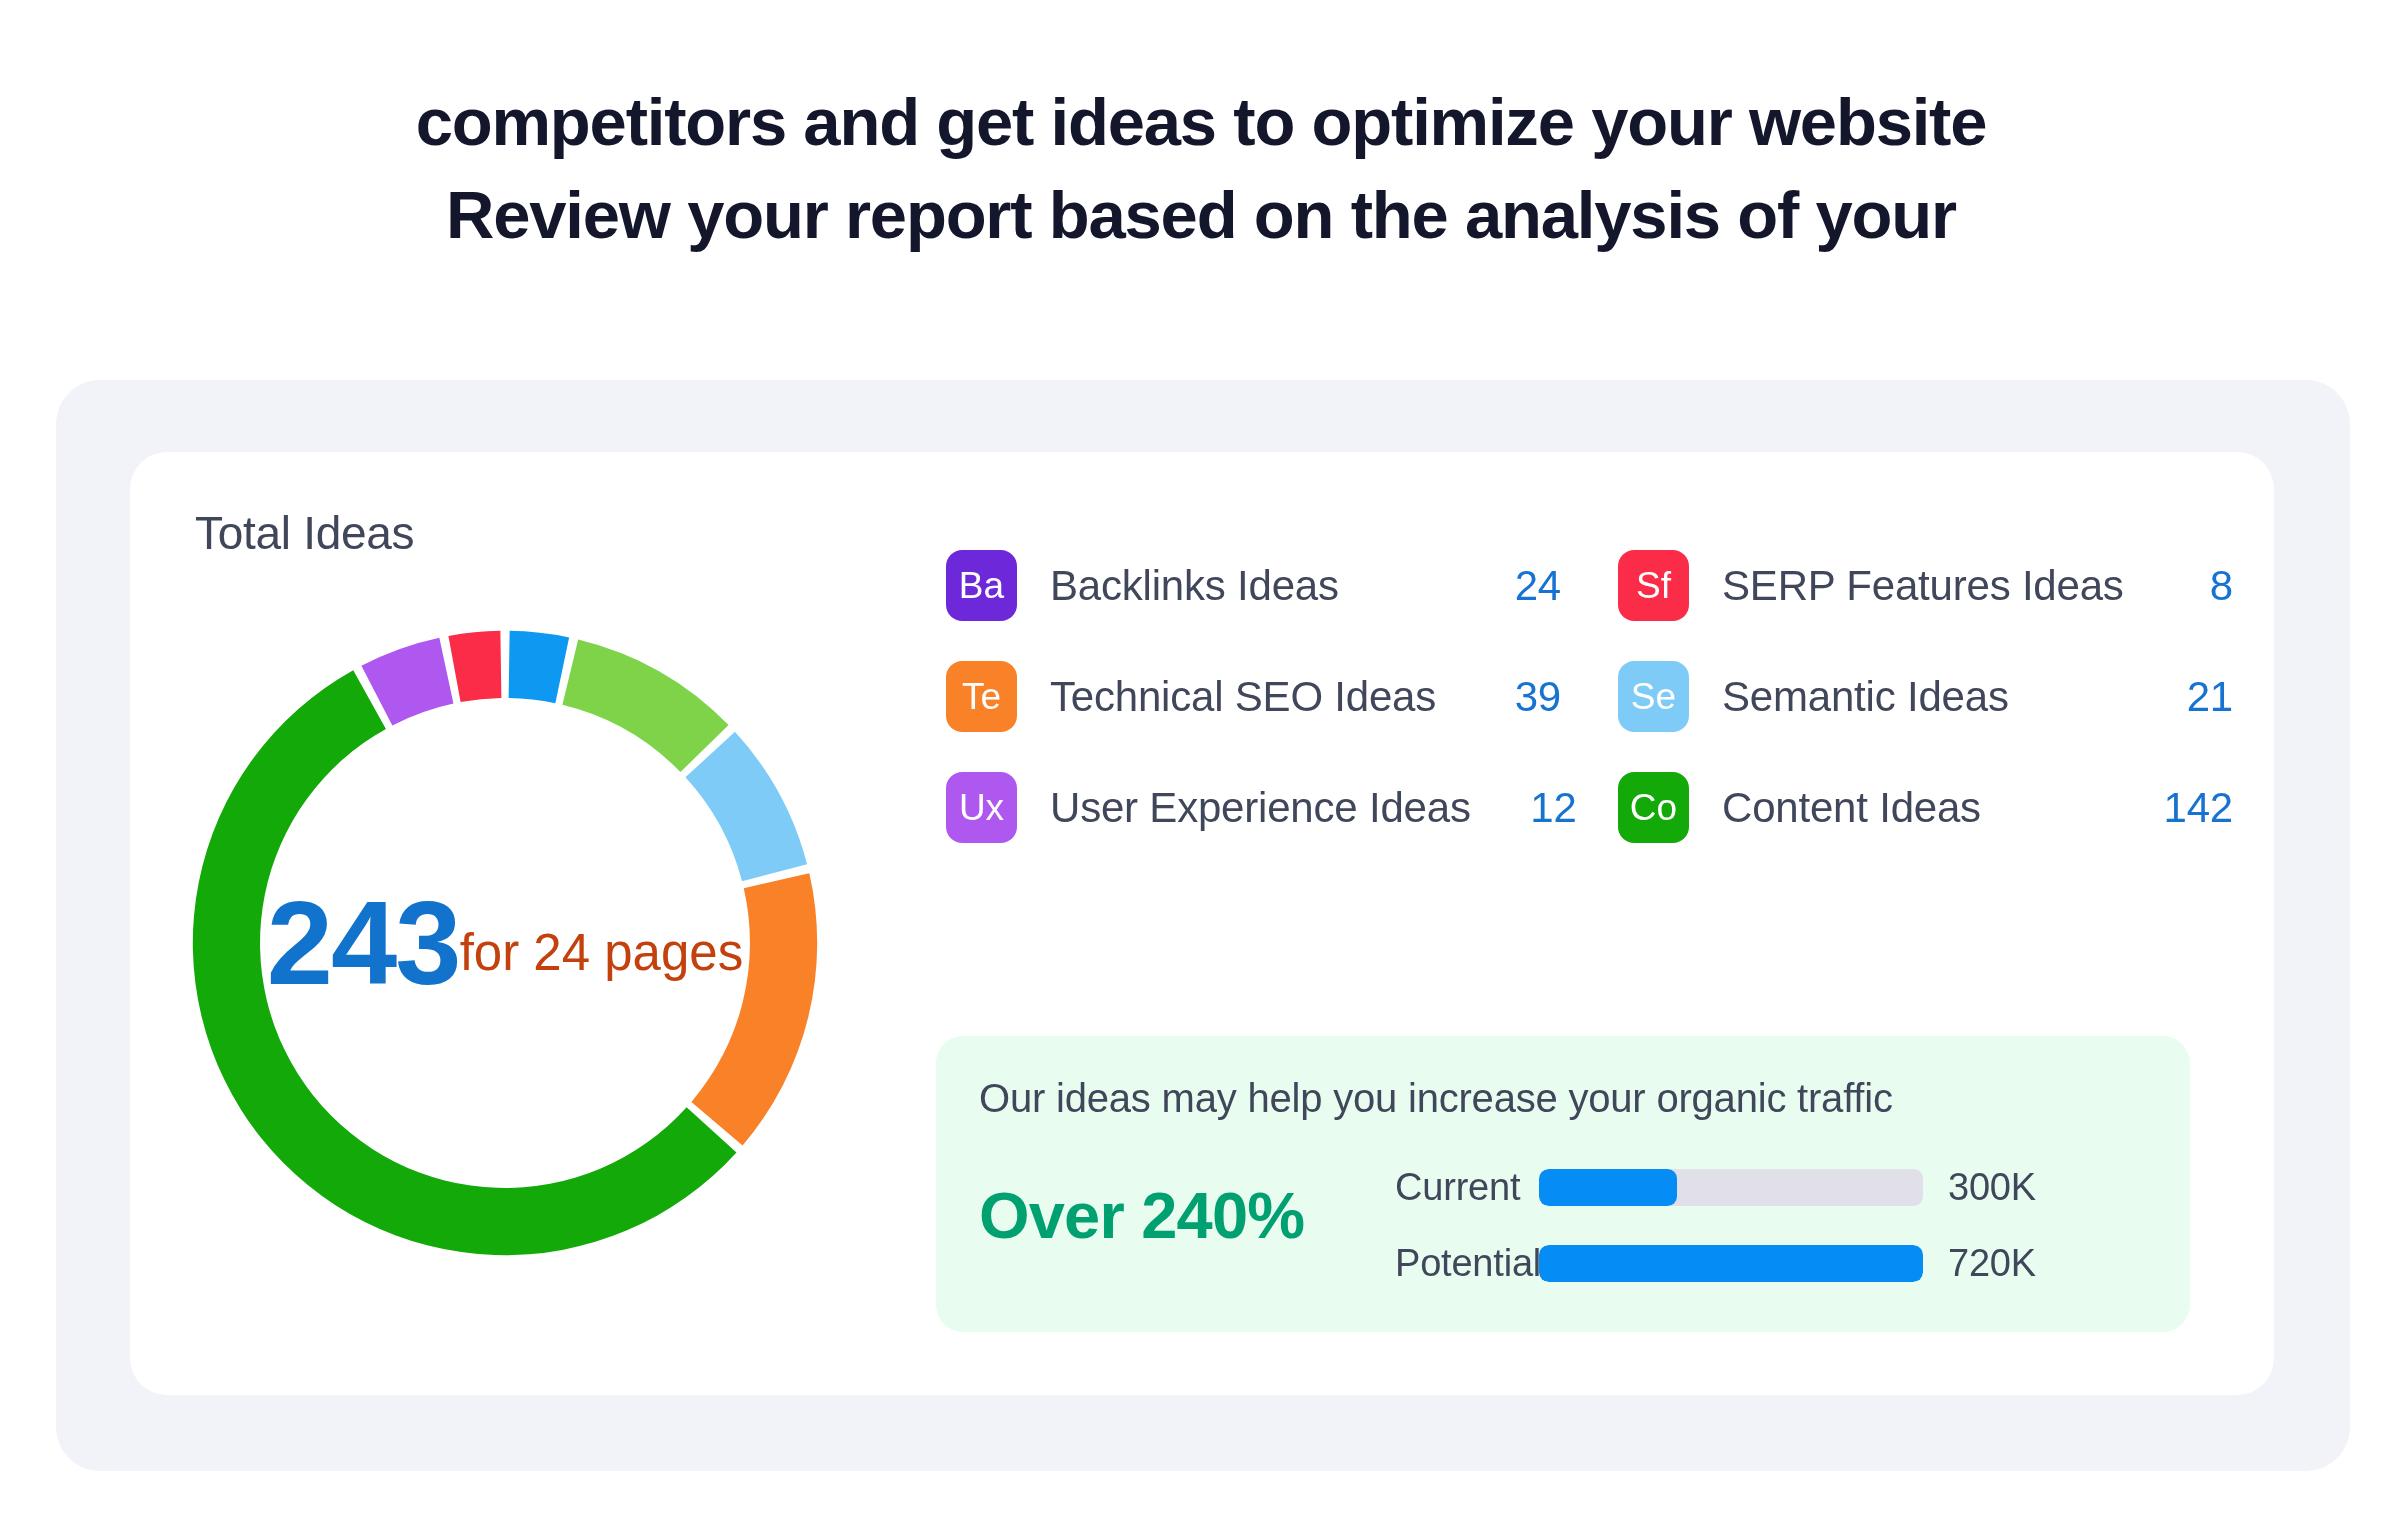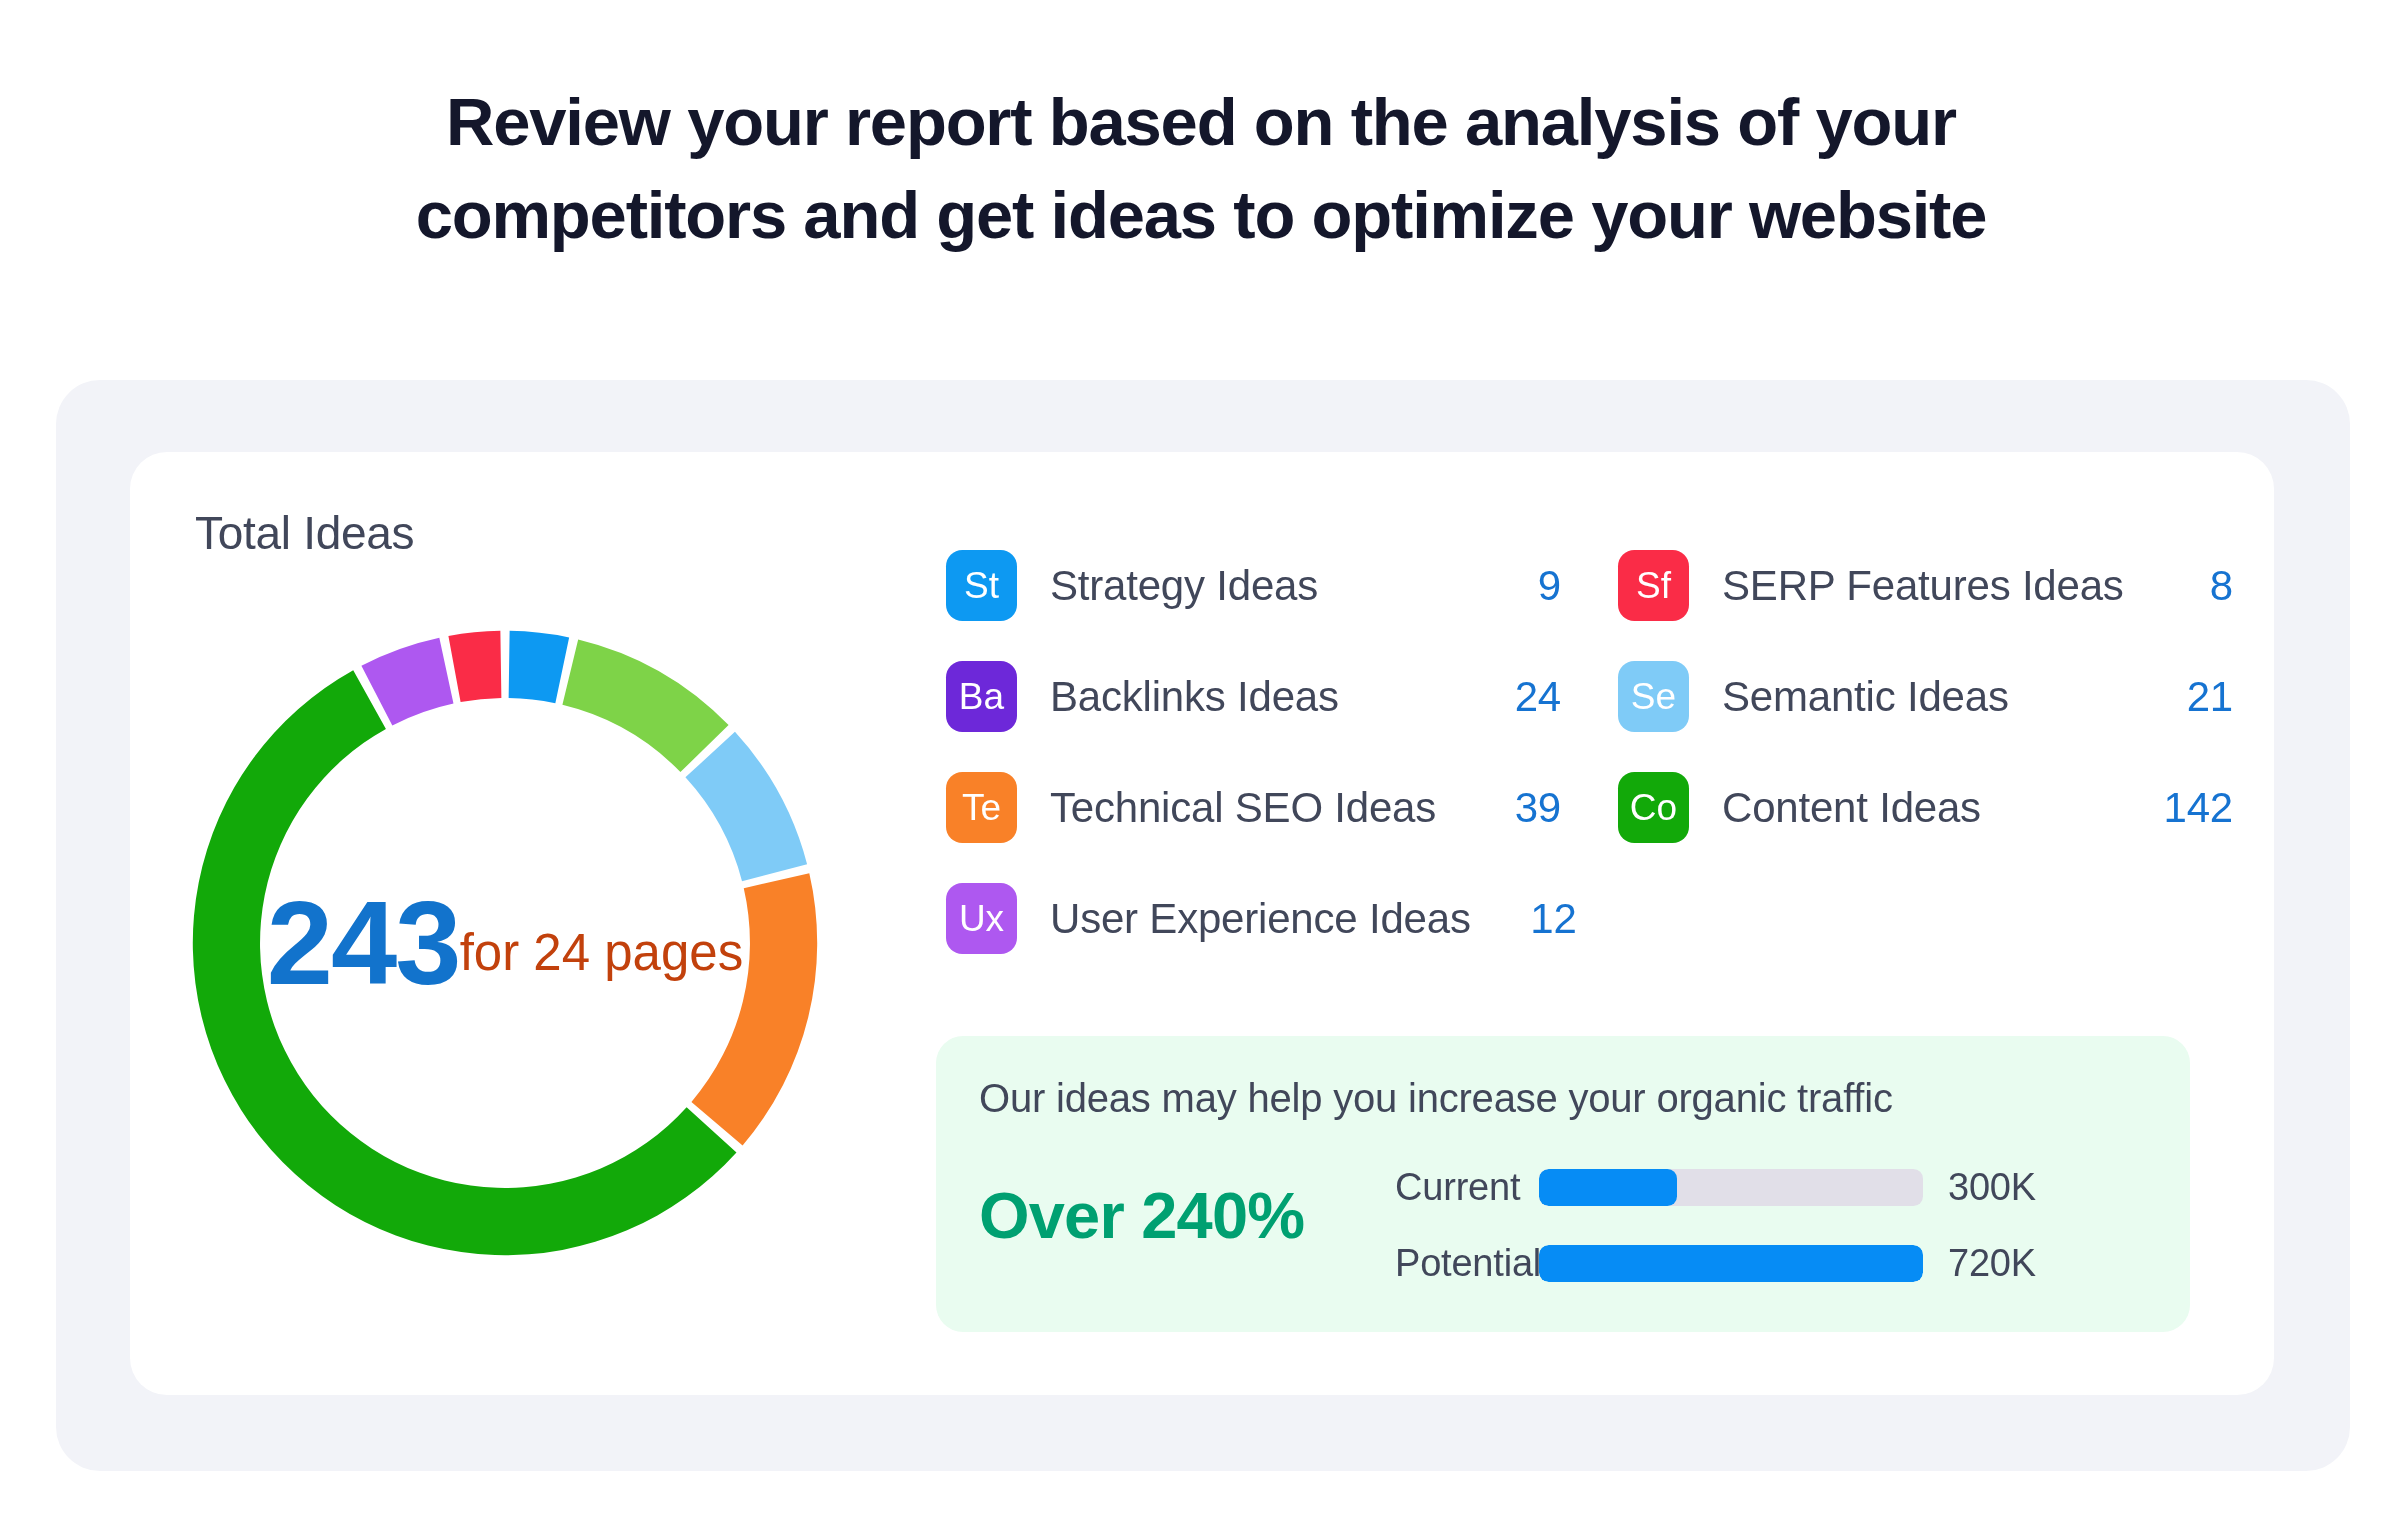--- a/index.html
+++ b/index.html
@@ -230,22 +230,22 @@
     color: #41475a;
     letter-spacing: -0.2px;
   }
 </style>
 </head>
 <body>
 
 <div id="root">
 
   <h1 class="headline">
+    <span class="ln">competitors and get ideas to optimize your website</span>
     <span class="ln">Review your report based on the analysis of your</span>
-    <span class="ln">competitors and get ideas to optimize your website</span>
   </h1>
 
   <div class="outer-panel"></div>
 
   <div class="white-card"></div>
 
   <div class="total-ideas-title">Total Ideas</div>
 
   <div class="donut-wrap">
     <svg class="donut-svg" viewBox="0 0 660 660">
@@ -261,25 +261,20 @@
     </svg>
     <div class="donut-center">
       <div class="donut-total">243</div>
       <div class="donut-sub">for 24 pages</div>
     </div>
   </div>
 
   <div class="legend">
     <div class="legend-col left" id="legend-col-left">
         <div class="legend-row">
-          <div class="legend-badge" style="background: rgb(13, 153, 242);">St</div>
-          <div class="legend-label">Strategy Ideas</div>
-          <div class="legend-value">9</div>
-        </div>
-        <div class="legend-row">
           <div class="legend-badge" style="background: #6d28d9;">Ba</div>
           <div class="legend-label">Backlinks Ideas</div>
           <div class="legend-value">24</div>
         </div>
         <div class="legend-row">
           <div class="legend-badge" style="background: rgb(249, 129, 40);">Te</div>
           <div class="legend-label">Technical SEO Ideas</div>
           <div class="legend-value">39</div>
         </div>
         <div class="legend-row">

